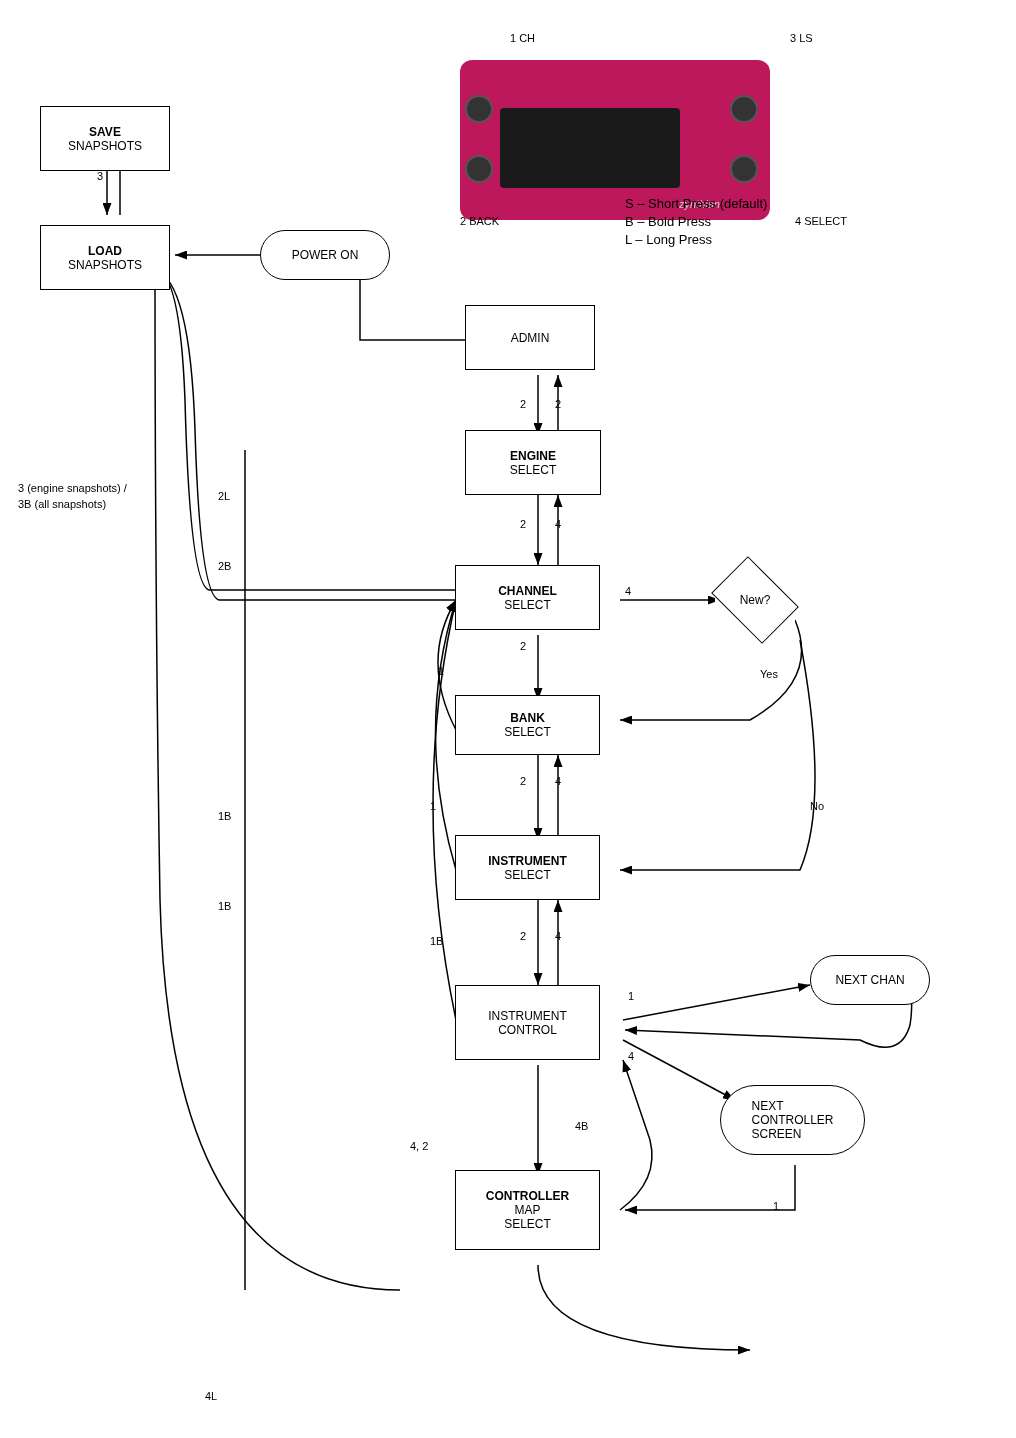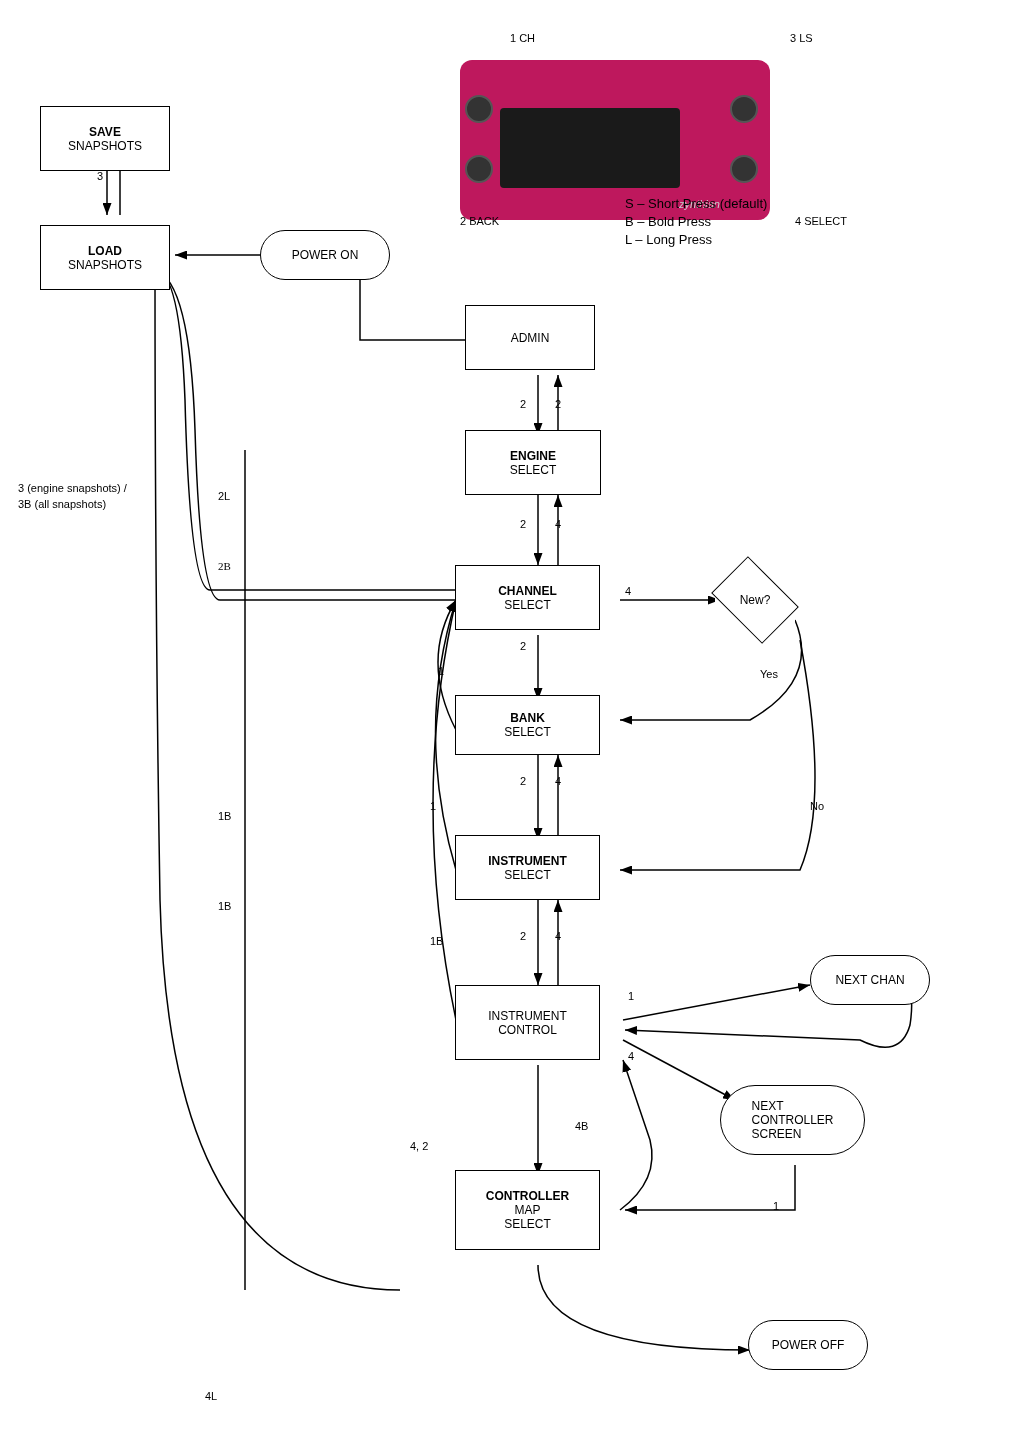--- a/index.html
+++ b/index.html
@@ -261,23 +261,20 @@
   </div>
 
   <div class="box-rounded" style="left:810px;top:955px;width:120px;height:50px;">
     <span>NEXT CHAN</span>
   </div>
 
   <div class="box-rounded" style="left:720px;top:1085px;width:145px;height:70px;">
     <span style="text-align:left;">NEXT<br>CONTROLLER<br>SCREEN</span>
   </div>
 
-  <div class="box-rounded" style="left:748px;top:1320px;width:120px;height:50px;">
-    <span>POWER OFF</span>
-  </div>
 
   <div class="label-text" style="top:398px;left:520px;">2</div>
   <div class="label-text" style="top:398px;left:555px;">2</div>
 
   <div class="label-text" style="top:518px;left:520px;">2</div>
   <div class="label-text" style="top:518px;left:555px;">4</div>
 
   <div class="label-text" style="top:585px;left:625px;">4</div>
 
   <div class="label-text" style="top:668px;left:760px;">Yes</div>
@@ -302,20 +299,20 @@
   <div class="label-text" style="top:1050px;left:628px;">4</div>
 
   <div class="label-text" style="top:1120px;left:575px;">4B</div>
 
   <div class="label-text" style="top:1140px;left:410px;">4, 2</div>
 
   <div class="label-text" style="top:1200px;left:773px;">1</div>
 
   <div class="label-text" style="top:490px;left:218px;">2L</div>
 
-  <div class="label-text" style="top:560px;left:218px;font-family:Liberation Serif, serif;">2B</div>
+  <div class="label-text" style="top:560px;left:218px;">2B</div>
 
   <div class="label-text" style="top:810px;left:218px;">1B</div>
   <div class="label-text" style="top:900px;left:218px;">1B</div>
 
   <div class="label-text" style="top:1390px;left:205px;">4L</div>
 
 </div>
 
 </body></html>

